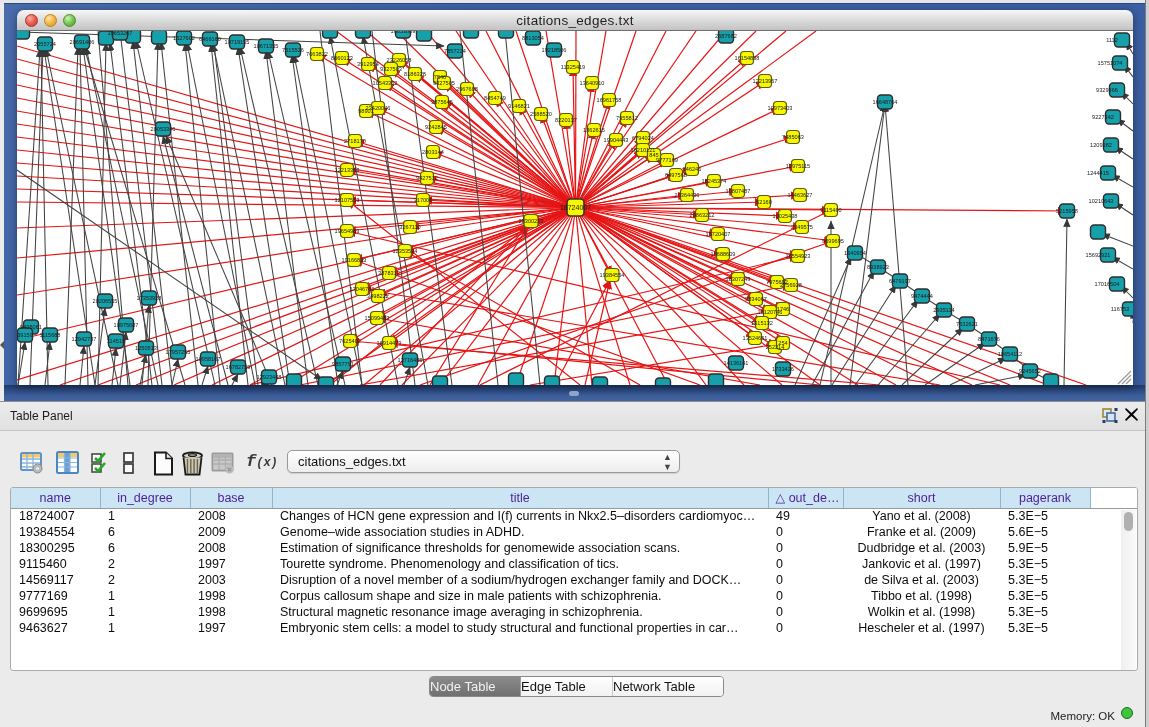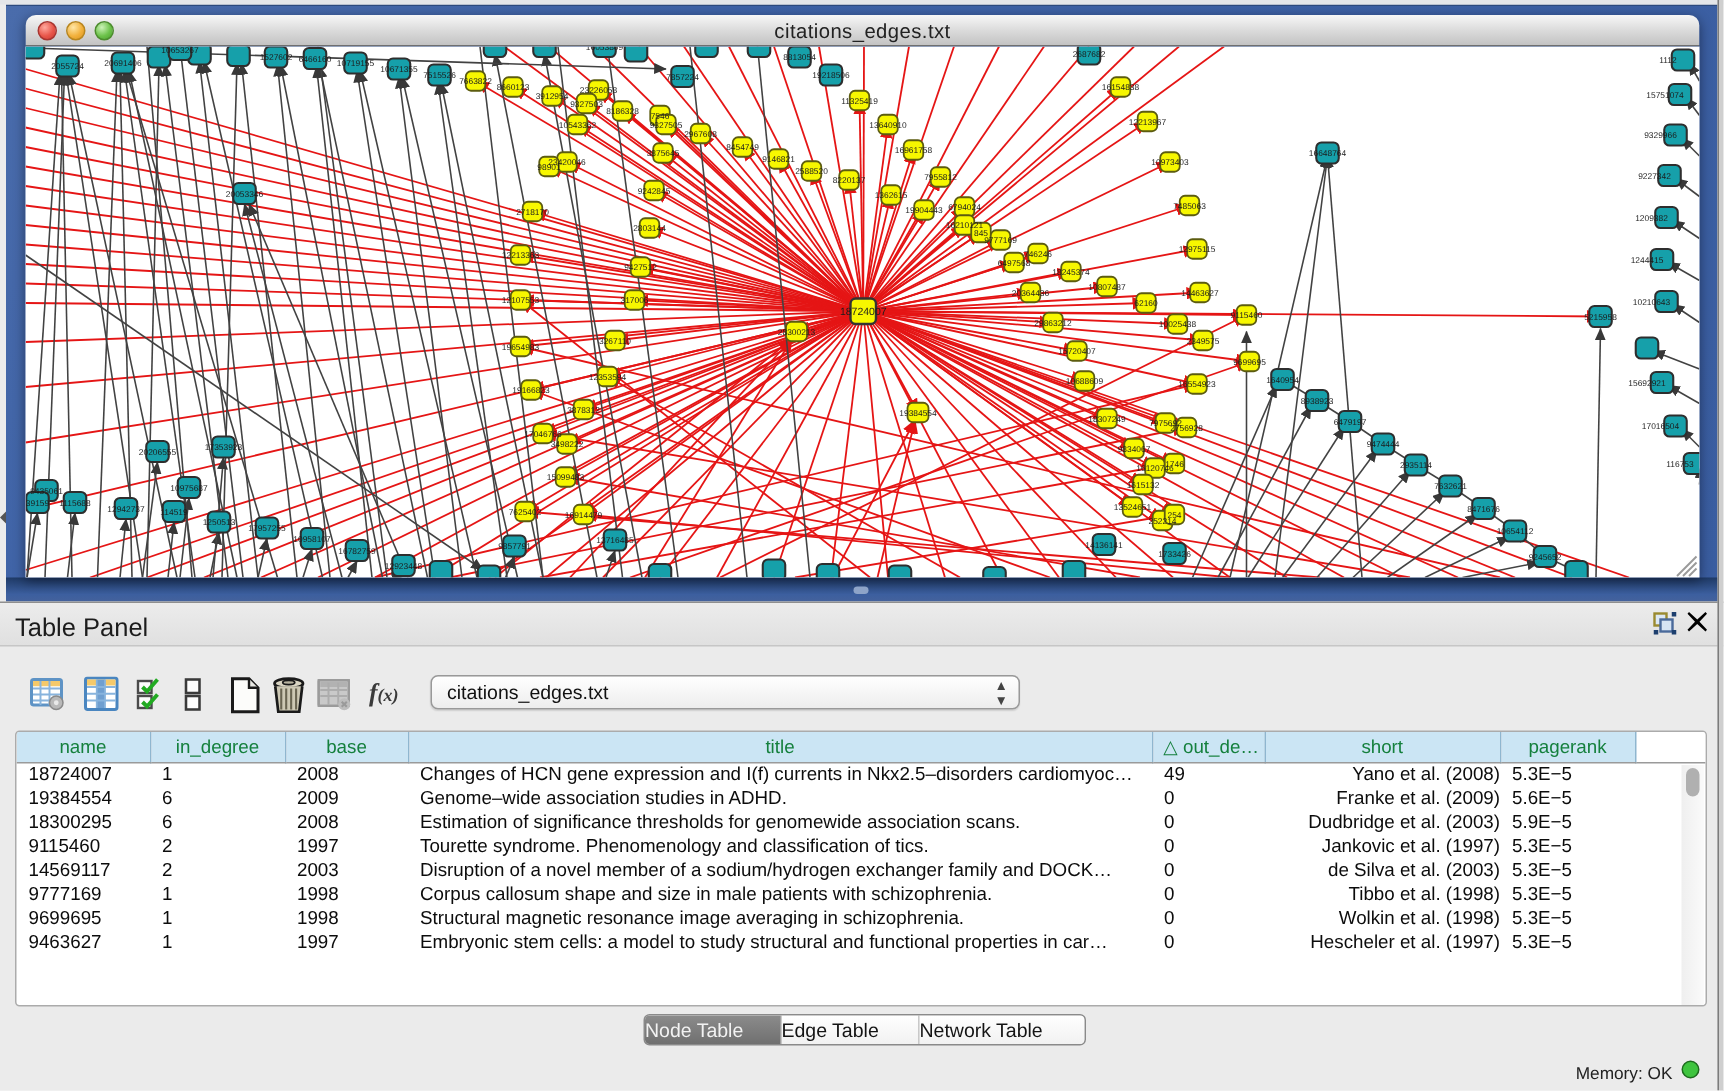--- a/index.html
+++ b/index.html
@@ -14,30 +14,30 @@
 #tit{position:absolute;left:0;right:0;top:2.5px;text-align:center;font-size:13.5px;color:#222;letter-spacing:.3px}
 #cont{position:absolute;left:0;top:21px;width:1116px;height:354px;background:#fff;overflow:hidden}
 
 #strL{position:absolute;left:0;top:0;width:4px;height:401px;background:#ececec}
 #strT{position:absolute;left:0;top:0;width:1149px;height:3px;background:#e4e6e9}
 #strR{position:absolute;left:1145px;top:0;width:4px;height:727px;background:#cfcfcf;border-left:1px solid #7c7c7c}
 #larr{position:absolute;left:0px;top:341px;width:0;height:0;border-top:4px solid transparent;border-bottom:4px solid transparent;border-right:4px solid #555}
 
 #tp{position:absolute;left:0;top:401px;width:1149px;height:326px;background:#ebebeb;border-top:1px solid #8f8f8f}
 #tph{position:absolute;left:0;top:0;width:1149px;height:29px;background:linear-gradient(#ececec,#e0e0e0);border-bottom:1px solid #c6c6c6}
-#tph span{position:absolute;left:10px;top:7px;font-size:17px;color:#1c1c1c}
+#tph span{position:absolute;left:10px;top:7px;font-size:12px;color:#1c1c1c}
 #tbar{position:absolute;left:0;top:29px;width:1149px;height:56px}
 .ic{position:absolute;top:20px}
 #combo{position:absolute;left:287px;top:19px;width:393px;height:23px;border:1px solid #999;border-radius:5px;background:linear-gradient(#ffffff,#ededed);box-shadow:0 1px 1px rgba(0,0,0,.12);font-size:13px;color:#111;line-height:21px;padding-left:10px}
 #combo .ud{position:absolute;right:7px;top:1px;font-size:9px;color:#444;line-height:10px;text-align:center}
 #tbl{position:absolute;left:10px;top:85px;width:1128px;height:184px;background:#fff;border:1px solid #ababab;border-radius:3px;overflow:hidden}
 table{border-collapse:collapse;table-layout:fixed;width:1126px;font-size:12.5px}
-th{background:#cbe5f4;border-right:1px solid #8fb6cf;border-bottom:1px solid #9a9a9a;font-weight:normal;font-size:12.5px;color:#15803d;height:20px;padding:0;overflow:hidden;white-space:nowrap}
+th{background:#cbe5f4;border-right:1px solid #8fb6cf;border-bottom:1px solid #9a9a9a;font-weight:normal;font-size:12.5px;color:#4c1d95;height:20px;padding:0;overflow:hidden;white-space:nowrap}
 td{height:16px;padding:0 0 0 8px;color:#0c0c0c;overflow:hidden;white-space:nowrap}
-td.c5{text-align:right;padding:0}
+td.c5{text-align:center;padding:0}
 tr td{border:0}
 #scr{position:absolute;right:1px;top:22px;width:15px;height:160px;background:linear-gradient(90deg,#efefef,#fafafa)}
 #scr i{position:absolute;left:3px;top:2px;width:9px;height:19px;border-radius:5px;background:#b0b0b0}
 
 #tabs{position:absolute;left:429px;top:274px;height:21px;border:1px solid #8a8a8a;border-radius:4px;overflow:hidden;font-size:13px;display:flex;box-shadow:inset 0 1px 0 rgba(255,255,255,.4)}
 #tabs div{height:21px;line-height:20px;text-align:left}
 #t1{width:90px;background:linear-gradient(#8b8b8b,#6d6d6d);color:#f2f2f2}
 #t2{width:92px;background:linear-gradient(#ffffff,#f0f0f0);color:#141414;border-left:1px solid #9f9f9f}
 #t3{width:111px;background:linear-gradient(#ffffff,#f0f0f0);color:#141414;border-left:1px solid #c9c9c9}
 #mem{position:absolute;right:34px;top:308px;font-size:11.5px;color:#222}
@@ -660,21 +660,21 @@
           <path d="M6.5 8 V22 M9.8 8 V22 M13.1 8 V22 M16.4 8 V22" stroke="#6a6552" stroke-width="1.4"></path>
         </svg>
     <svg class="ic" style="left:211px" width="24" height="24" viewBox="0 0 24 24">
           <rect x="1.5" y="2.5" width="20" height="17" rx="1" fill="#cscscs" stroke="#9b9b9b" stroke-width="1.6"></rect>
           <rect x="1.5" y="2.5" width="20" height="17" fill="#c9c9c9" stroke="#9b9b9b" stroke-width="1.6"></rect>
           <rect x="2.5" y="3.5" width="18" height="3.5" fill="#b2b2b2"></rect>
           <path d="M8 4 V19 M14.5 4 V19 M2.5 9 H20.5 M2.5 13 H20.5" stroke="#adadad" stroke-width="1.3"></path>
           <circle cx="18.5" cy="18.5" r="4" fill="#bdbdbd"></circle>
           <path d="M16.8 16.8 L20.2 20.2 M20.2 16.8 L16.8 20.2" stroke="#9a9a9a" stroke-width="1.4"></path>
         </svg>
-    <div class="ic" style="left:246px;top:21px;font-family:Liberation Serif, serif;font-style:italic;font-weight:bold;font-size:17px;color:#3a3a3a">f<span style="font-size:12px">(x)</span></div>
+    <div class="ic" style="left:246px;top:21px;font-family:Liberation Mono, monospace;font-style:italic;font-weight:bold;font-size:17px;color:#3a3a3a">f<span style="font-size:12px">(x)</span></div>
     <div id="combo">citations_edges.txt<div class="ud">▲<br>▼</div></div>
   </div>
   <div id="tbl">
    <table>
     <colgroup>
             <col style="width:89px">
             <col style="width:90px">
             <col style="width:82px">
             <col style="width:496px">
             <col style="width:75px">

